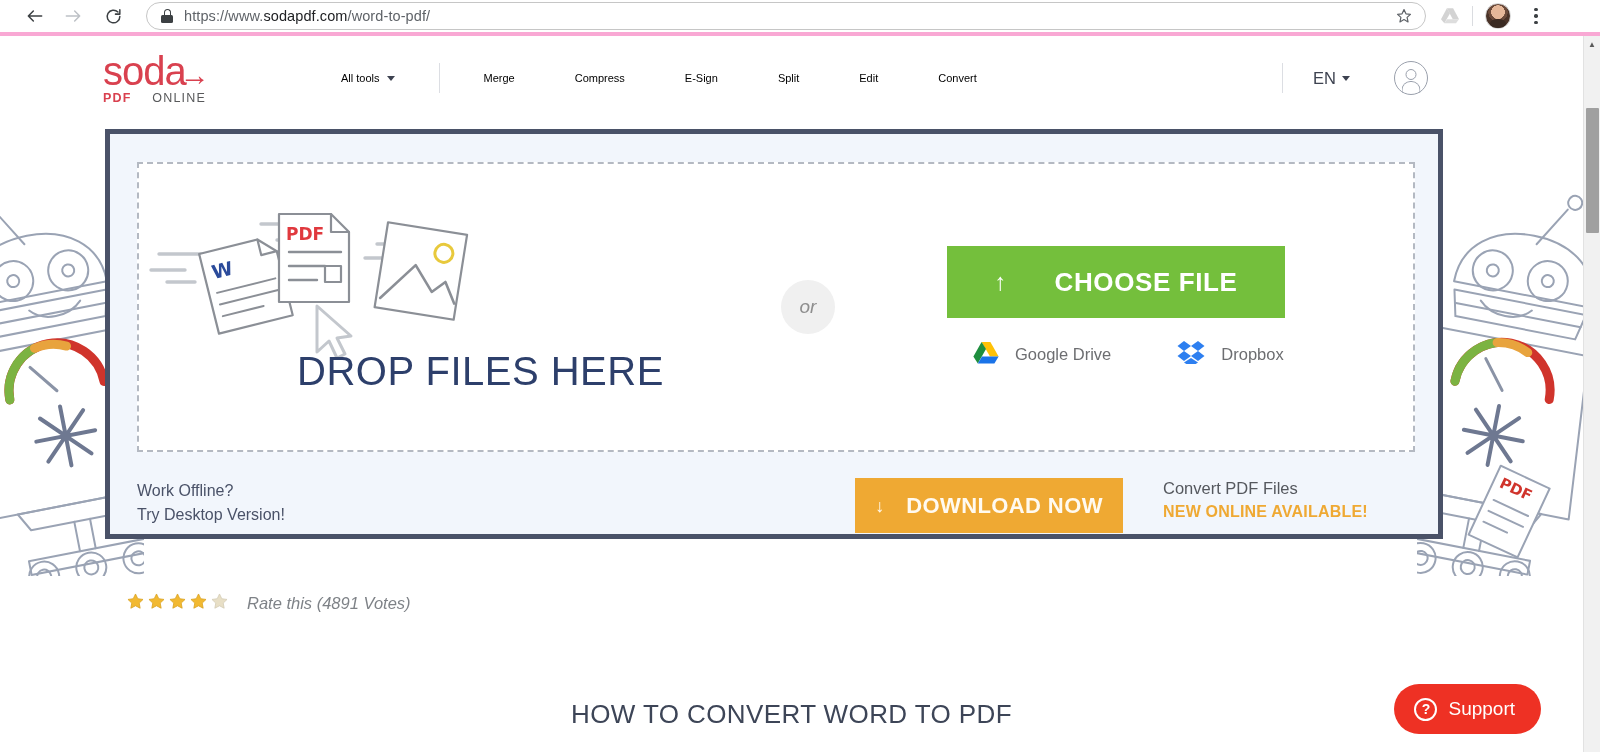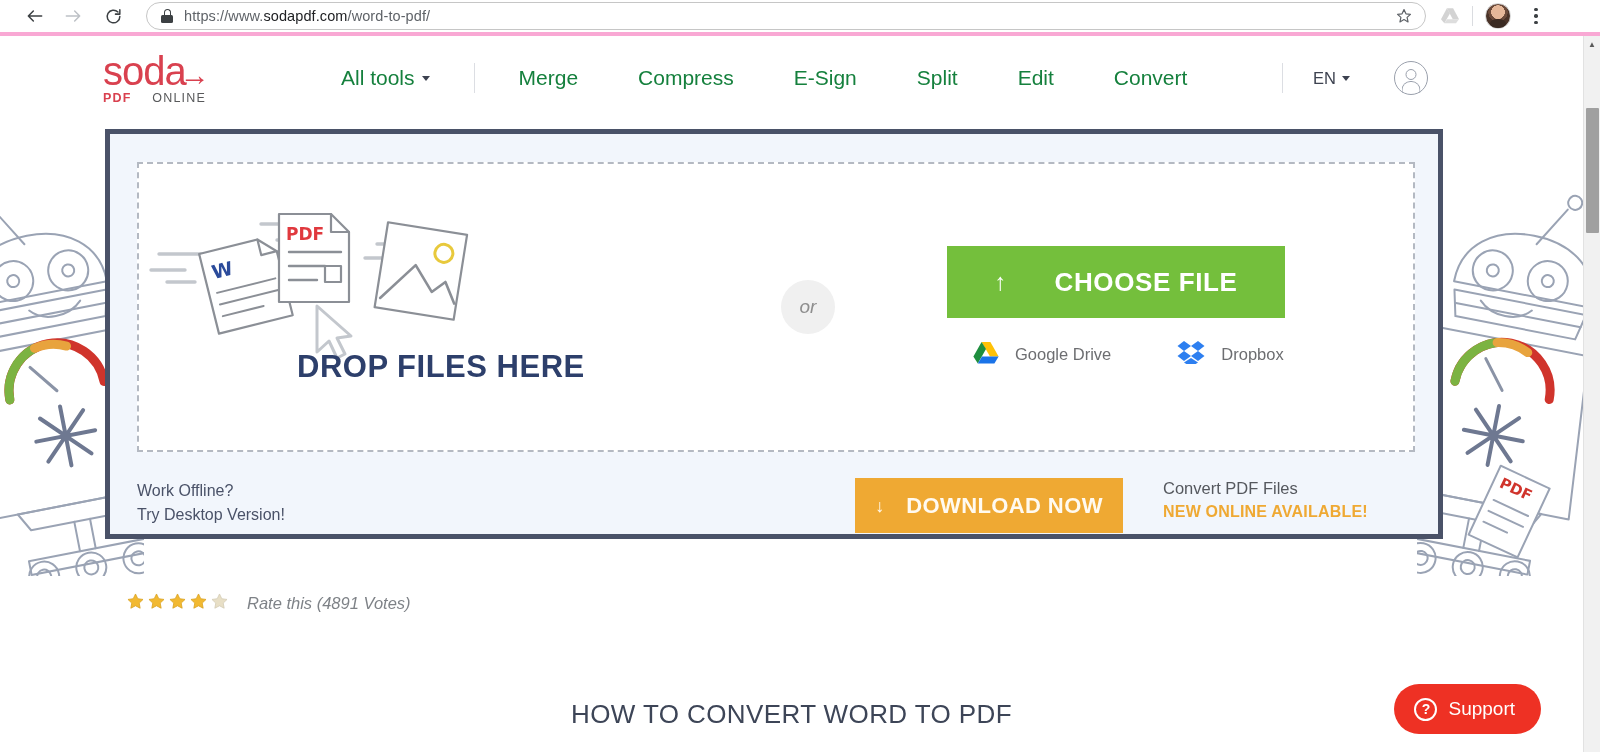--- a/index.html
+++ b/index.html
@@ -92,21 +92,21 @@
     letter-spacing: -1px; display: flex; align-items: baseline;
     font-family: Liberation Sans, sans-serif;
   }
   .logo-arrow { margin-left: -6px; color: #d9414f; font-size: 30px; line-height: 30px; }
   .logo-sub { font-size: 12.5px; letter-spacing: 1.2px; margin-top: 1px; }
   .logo-sub .pdf { color: #d9414f; font-weight: 700; }
   .logo-sub .online { color: #58595b; font-weight: 400; margin-left: 16px; }
 
   .nav { display: flex; align-items: center; margin-left: 108px; }
   .nav-item {
-    font-size: 21px; color: #15803d; padding: 0 0; white-space: nowrap; text-align: center;
+    font-size: 11px; color: #000000; padding: 0 0; white-space: nowrap; text-align: center;
   }
   .nav-item.alltools { display: flex; align-items: center; gap: 7px; }
   .caret { width: 0; height: 0; border-left: 4.5px solid transparent;
            border-right: 4.5px solid transparent; border-top: 5px solid #3d4250; }
   .nav-sep { width: 1px; height: 30px; background: #dcdee3; }
   .sp-30 { width: 30px; } .sp-44 { width: 44px; } .sp-60 { width: 60px; }
 
   .nav-right { display: flex; align-items: center; margin-left: auto; margin-right: 155px; }
   .lang { display: flex; align-items: center; gap: 6px; font-size: 16.5px; color: #3d4250; }
   .user-circle {
@@ -135,21 +135,21 @@
   }
   .dropzone {
     position: absolute; left: 27px; top: 28px; width: 1278px; height: 290px;
     background: #ffffff; border: 2px dashed #b4b9c2;
     display: flex; align-items: center;
   }
   .drop-left { width: 620px; position: relative; height: 100%; }
   .drop-illustration { position: absolute; left: 10px; top: 22px; }
   .drop-title {
     position: absolute; left: 158px; top: 185px;
-    font-size: 31px; font-weight: 700; color: #2d3f6b; letter-spacing: .5px;
+    font-size: 40px; font-weight: 400; color: #2d3f6b; letter-spacing: .5px;
   }
   .or-circle {
     width: 54px; height: 54px; border-radius: 50%; background: #f0f0f0;
     display: flex; align-items: center; justify-content: center;
     font-style: italic; font-size: 19px; color: #8e8e8e; margin-left: 22px;
   }
   .choose-col { margin-left: 112px; }
   .choose-btn {
     width: 338px; height: 72px; background: #74bf3c; border: none; cursor: pointer;
     display: flex; align-items: center; justify-content: center; gap: 48px;

